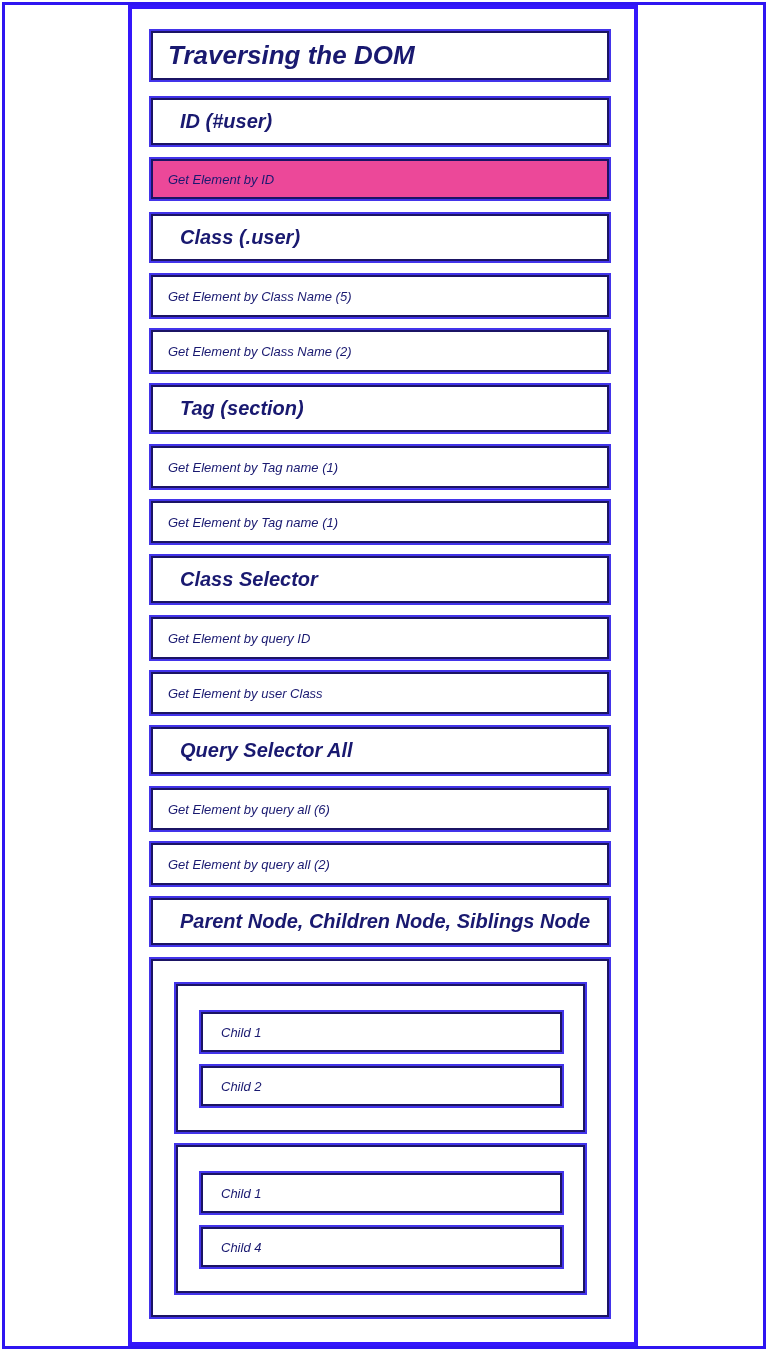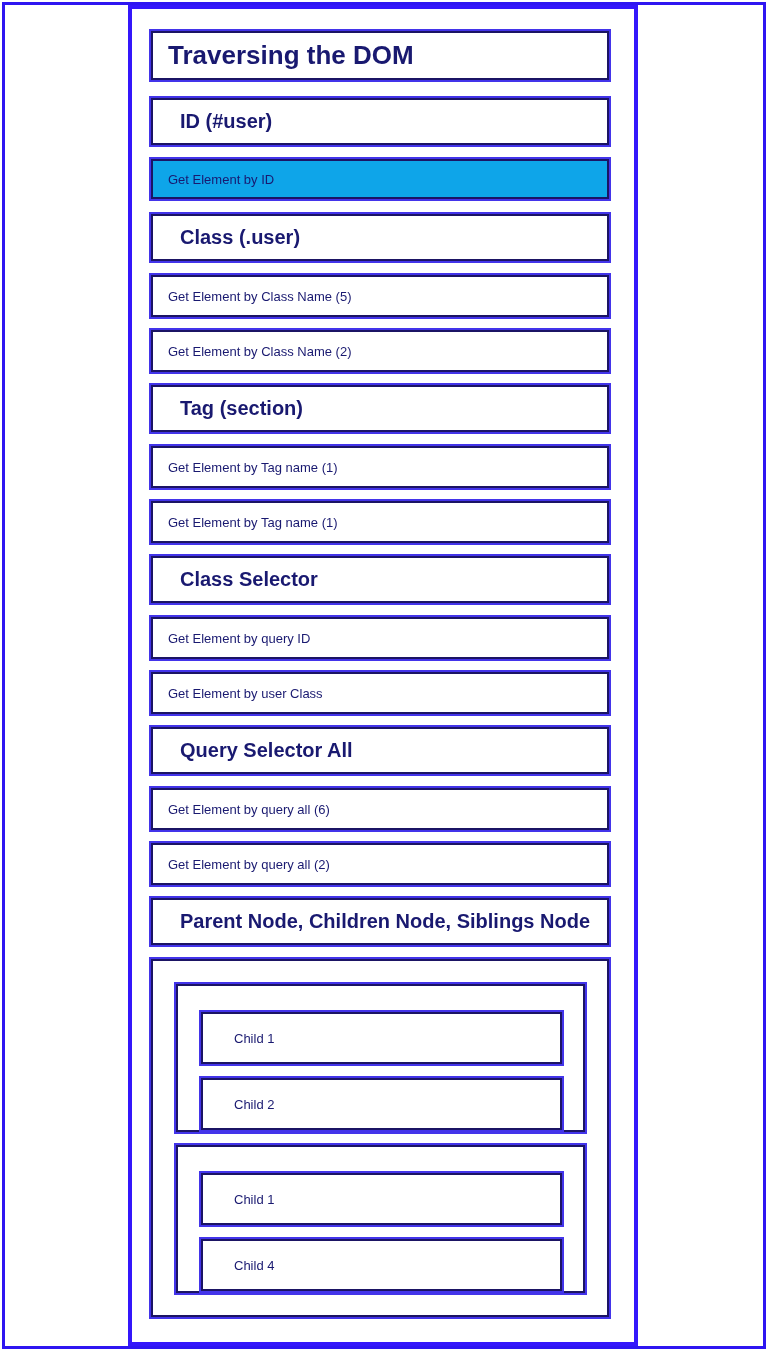--- a/index.html
+++ b/index.html
@@ -13,20 +13,21 @@
     width: 768px;
     height: 1351px;
     background: #ffffff;
     overflow: hidden;
   }
   .page-frame {
     position: absolute;
     left: 2px; top: 2px; right: 2px; bottom: 2px;
     border: 3px solid #2e16f1;
     box-sizing: border-box;
+    font-style: italic;
   }
   .container {
     box-sizing: border-box;
     margin-left: 123px;
     width: 510px;
     height: 100%;
     border: 4px solid #3417fb;
     padding: 22px 25px 20px 19px;
   }
   .box {
@@ -54,43 +55,43 @@
   }
   .box.item {
     height: 42px;
     margin-bottom: 13px;
     font-size: 13px;
     padding-left: 15px;
   }
   .box.item.highlight {
     height: 40px;
     margin-bottom: 15px;
-    background: #0ea5e9;
+    background: #ec4899;
   }
   .box.parent-box {
     display: block;
     height: 358px;
     padding: 23px 22px 0 23px;
     margin-bottom: 0;
   }
   .group-box {
     box-sizing: border-box;
     border: 2px solid #1b1464;
     outline: 2px solid #4334ea;
     height: 148px;
     margin-bottom: 13px;
     padding: 26px 21px 0 23px;
     background: #ffffff;
   }
   .group-box:last-child { margin-bottom: 0; }
   .box.child {
-    height: 52px;
+    height: 40px;
     margin-bottom: 14px;
     font-size: 13px;
-    padding-left: 31px;
+    padding-left: 18px;
   }
 </style>
 </head>
 <body>
 
 <div class="viewport">
   <div class="page-frame">
     <div class="container">
 
       <div class="box title">Traversing the DOM</div>

